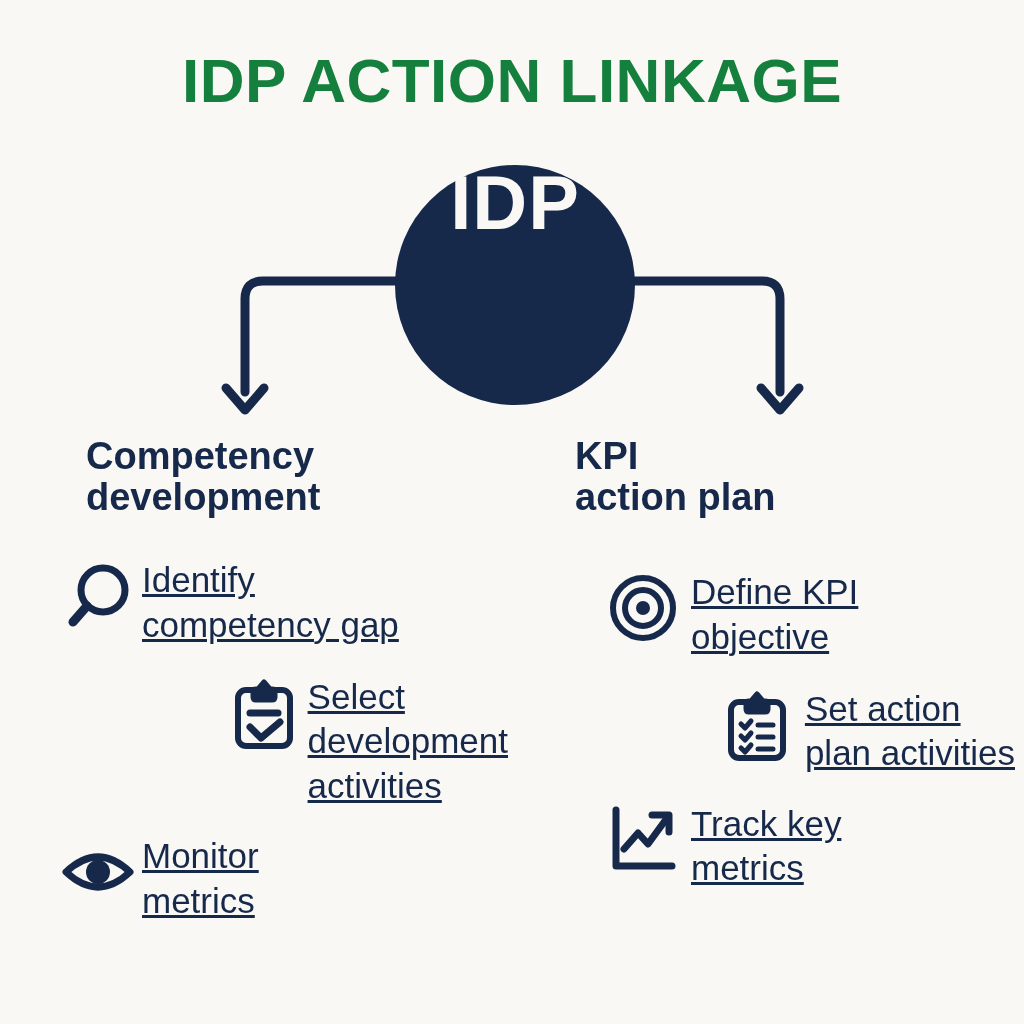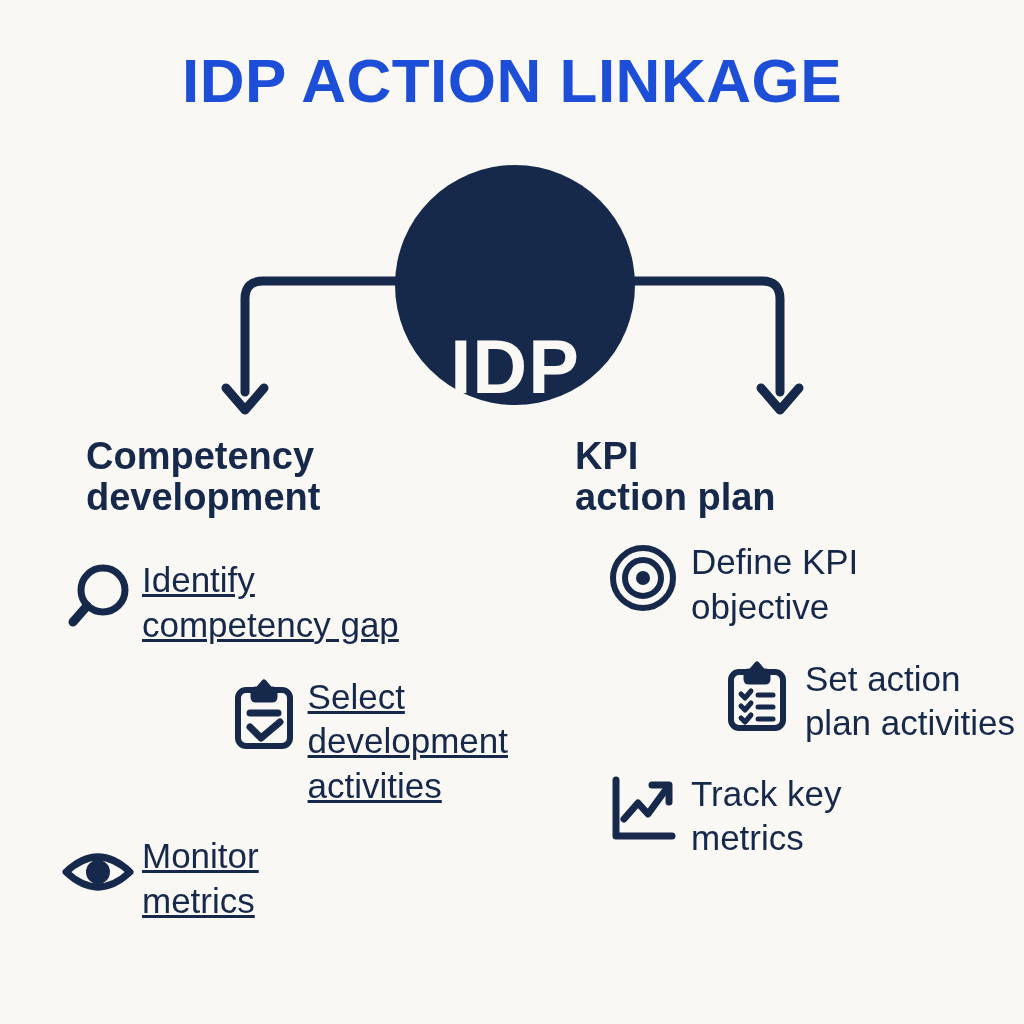--- a/index.html
+++ b/index.html
@@ -27,21 +27,21 @@
   
   .title {
     position: absolute;
     left: 0;
     top: 50px;
     width: 1024px;
     text-align: center;
     font-size: 62px;
     font-weight: bold;
     letter-spacing: 0.5px;
-    color: #1d4ed8;
+    color: #15803d;
     line-height: 1.0;
     white-space: nowrap;
   }
 
   
   .connector-layer {
     position: absolute;
     left: 0; top: 0;
     width: 1024px;
     height: 1024px;
@@ -51,21 +51,21 @@
   
   .hub {
     position: absolute;
     left: 395px;
     top: 165px;
     width: 240px;
     height: 240px;
     border-radius: 50%;
     background: #16294a;
     display: flex;
-    align-items: flex-end;
+    align-items: flex-start;
     justify-content: center;
   }
   .hub-label {
     color: #faf8f5;
     font-size: 76px;
     font-weight: bold;
     letter-spacing: 1px;
     line-height: 1;
   }
 
@@ -88,21 +88,21 @@
   .branch-left .branch-heading  { text-align: left;  padding-left: 38px; }
   .branch-right .branch-heading { padding-right: 28px; }
 
   
   .item-list {
     margin: 0;
     padding: 0;
     list-style: none;
   }
   .branch-left  .item-list { margin-top: 38px; padding-left: 14px; }
-  .branch-right .item-list { margin-top: 20px; padding-left: 32px; }
+  .branch-right .item-list { margin-top: 50px; padding-left: 32px; text-decoration: underline; }
 
   .item {
     display: flex;
     align-items: flex-start;
     margin-bottom: 22px;
   }
   .item-icon {
     flex: 0 0 auto;
     width: 72px;
     height: 72px;

